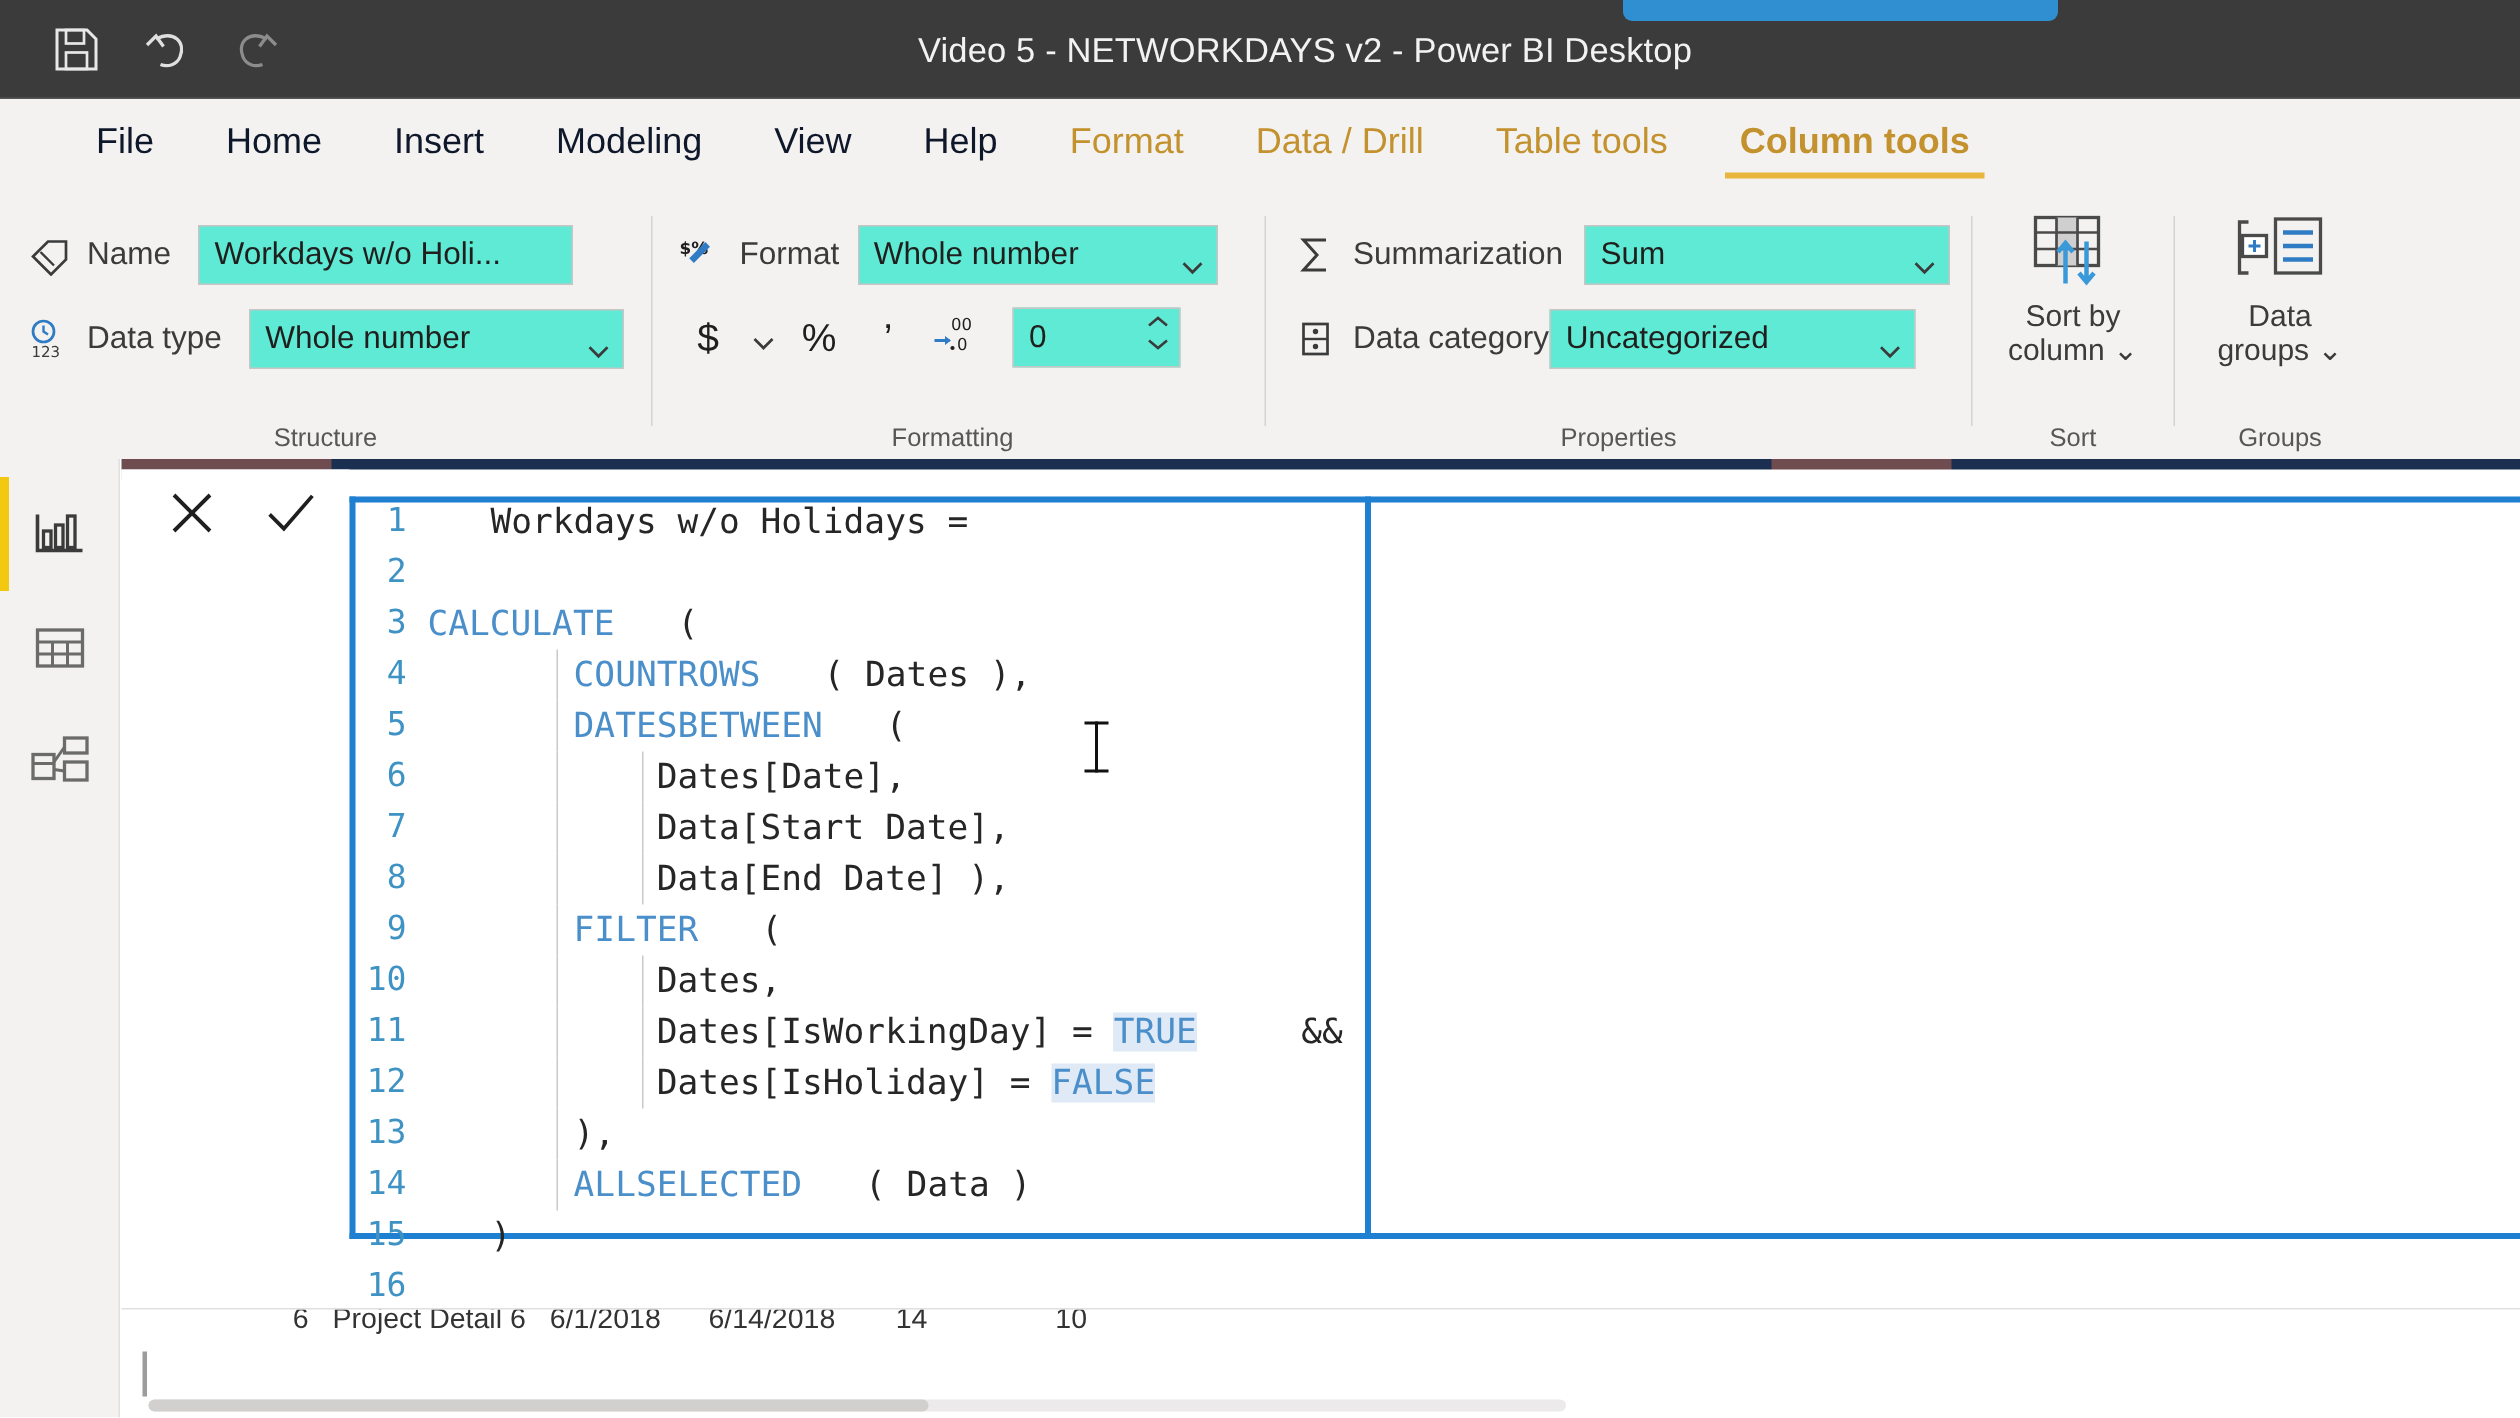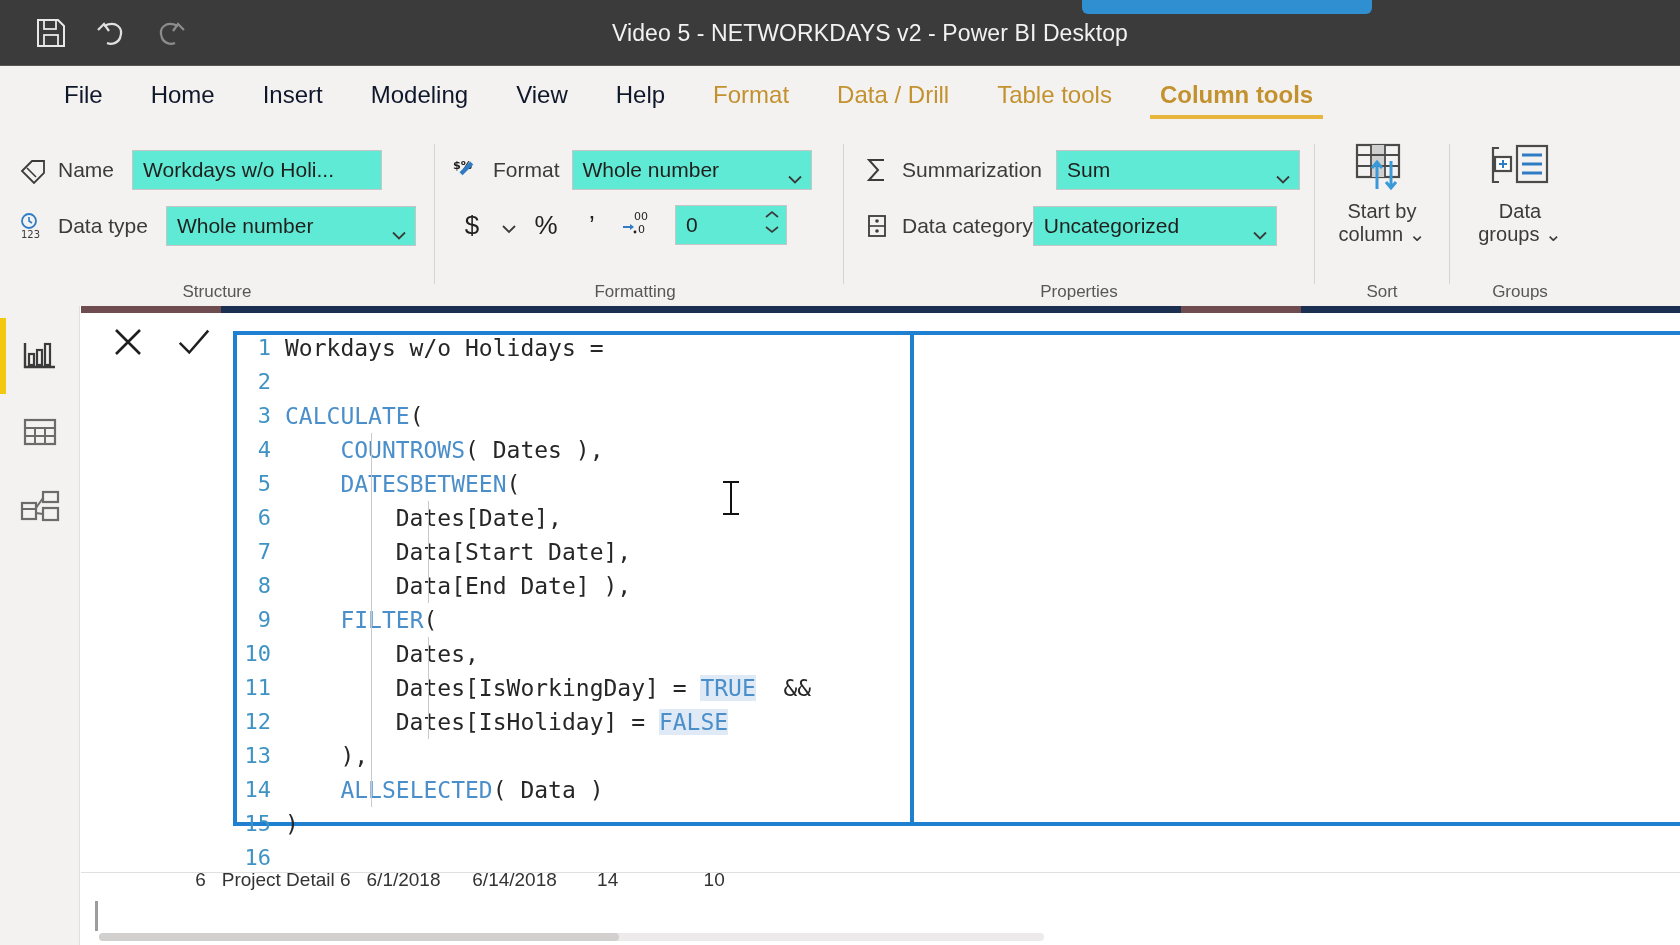--- a/index.html
+++ b/index.html
@@ -414,21 +414,21 @@
     position: absolute;
     top: 0; height: 34px;
     width: 1px;
     background: #c9c9c9;
   }
   .guide1 { left: 86px; }
   .guide2 { left: 143px; }
 
   .kw   { color: #4b8fca; }
   .bool { color: #4b8fca; background: #dfeaf6; }
-  .pl   { color: #262626; }
+  .pl   { color: #262626; margin-left: 42px; }
 
   .caret-ibeam {
     position: absolute;
     left: 497px;
     top: 150px;
     width: 2px;
     height: 34px;
     background: #111111;
   }
   .caret-ibeam::before, .caret-ibeam::after {
@@ -795,21 +795,21 @@
               <rect x="20" y="4" width="14" height="32" fill="#cfcfcf"></rect>
               <line x1="6" y1="14" x2="48" y2="14" stroke="#4a4a4a" stroke-width="1.8"></line>
               <line x1="6" y1="25" x2="48" y2="25" stroke="#4a4a4a" stroke-width="1.8"></line>
               <line x1="20" y1="4" x2="20" y2="36" stroke="#4a4a4a" stroke-width="1.8"></line>
               <line x1="34" y1="4" x2="34" y2="36" stroke="#4a4a4a" stroke-width="1.8"></line>
               <path d="M26 48 L26 22 M21 27 L26 21 L31 27" stroke="#3a9ad9" stroke-width="3" fill="none"></path>
               <path d="M40 20 L40 46 M35 41 L40 47 L45 41" stroke="#3a9ad9" stroke-width="3" fill="none"></path>
             </svg>
           </span>
           <span class="blab">
-            <span>Start by</span><br>
+            <span>Sort by</span><br>
             <span>column</span><span> ⌄</span>
           </span>
         </div>
         <div class="rgroup-label">Sort</div>
       </div>
       <div class="rsep" style="left:1449px;"></div>
 
       <div class="rgroup" style="left:1450px; width:140px;">
         <div class="bigbtn" style="top:12px; left:10px;">
           <span class="bico">

